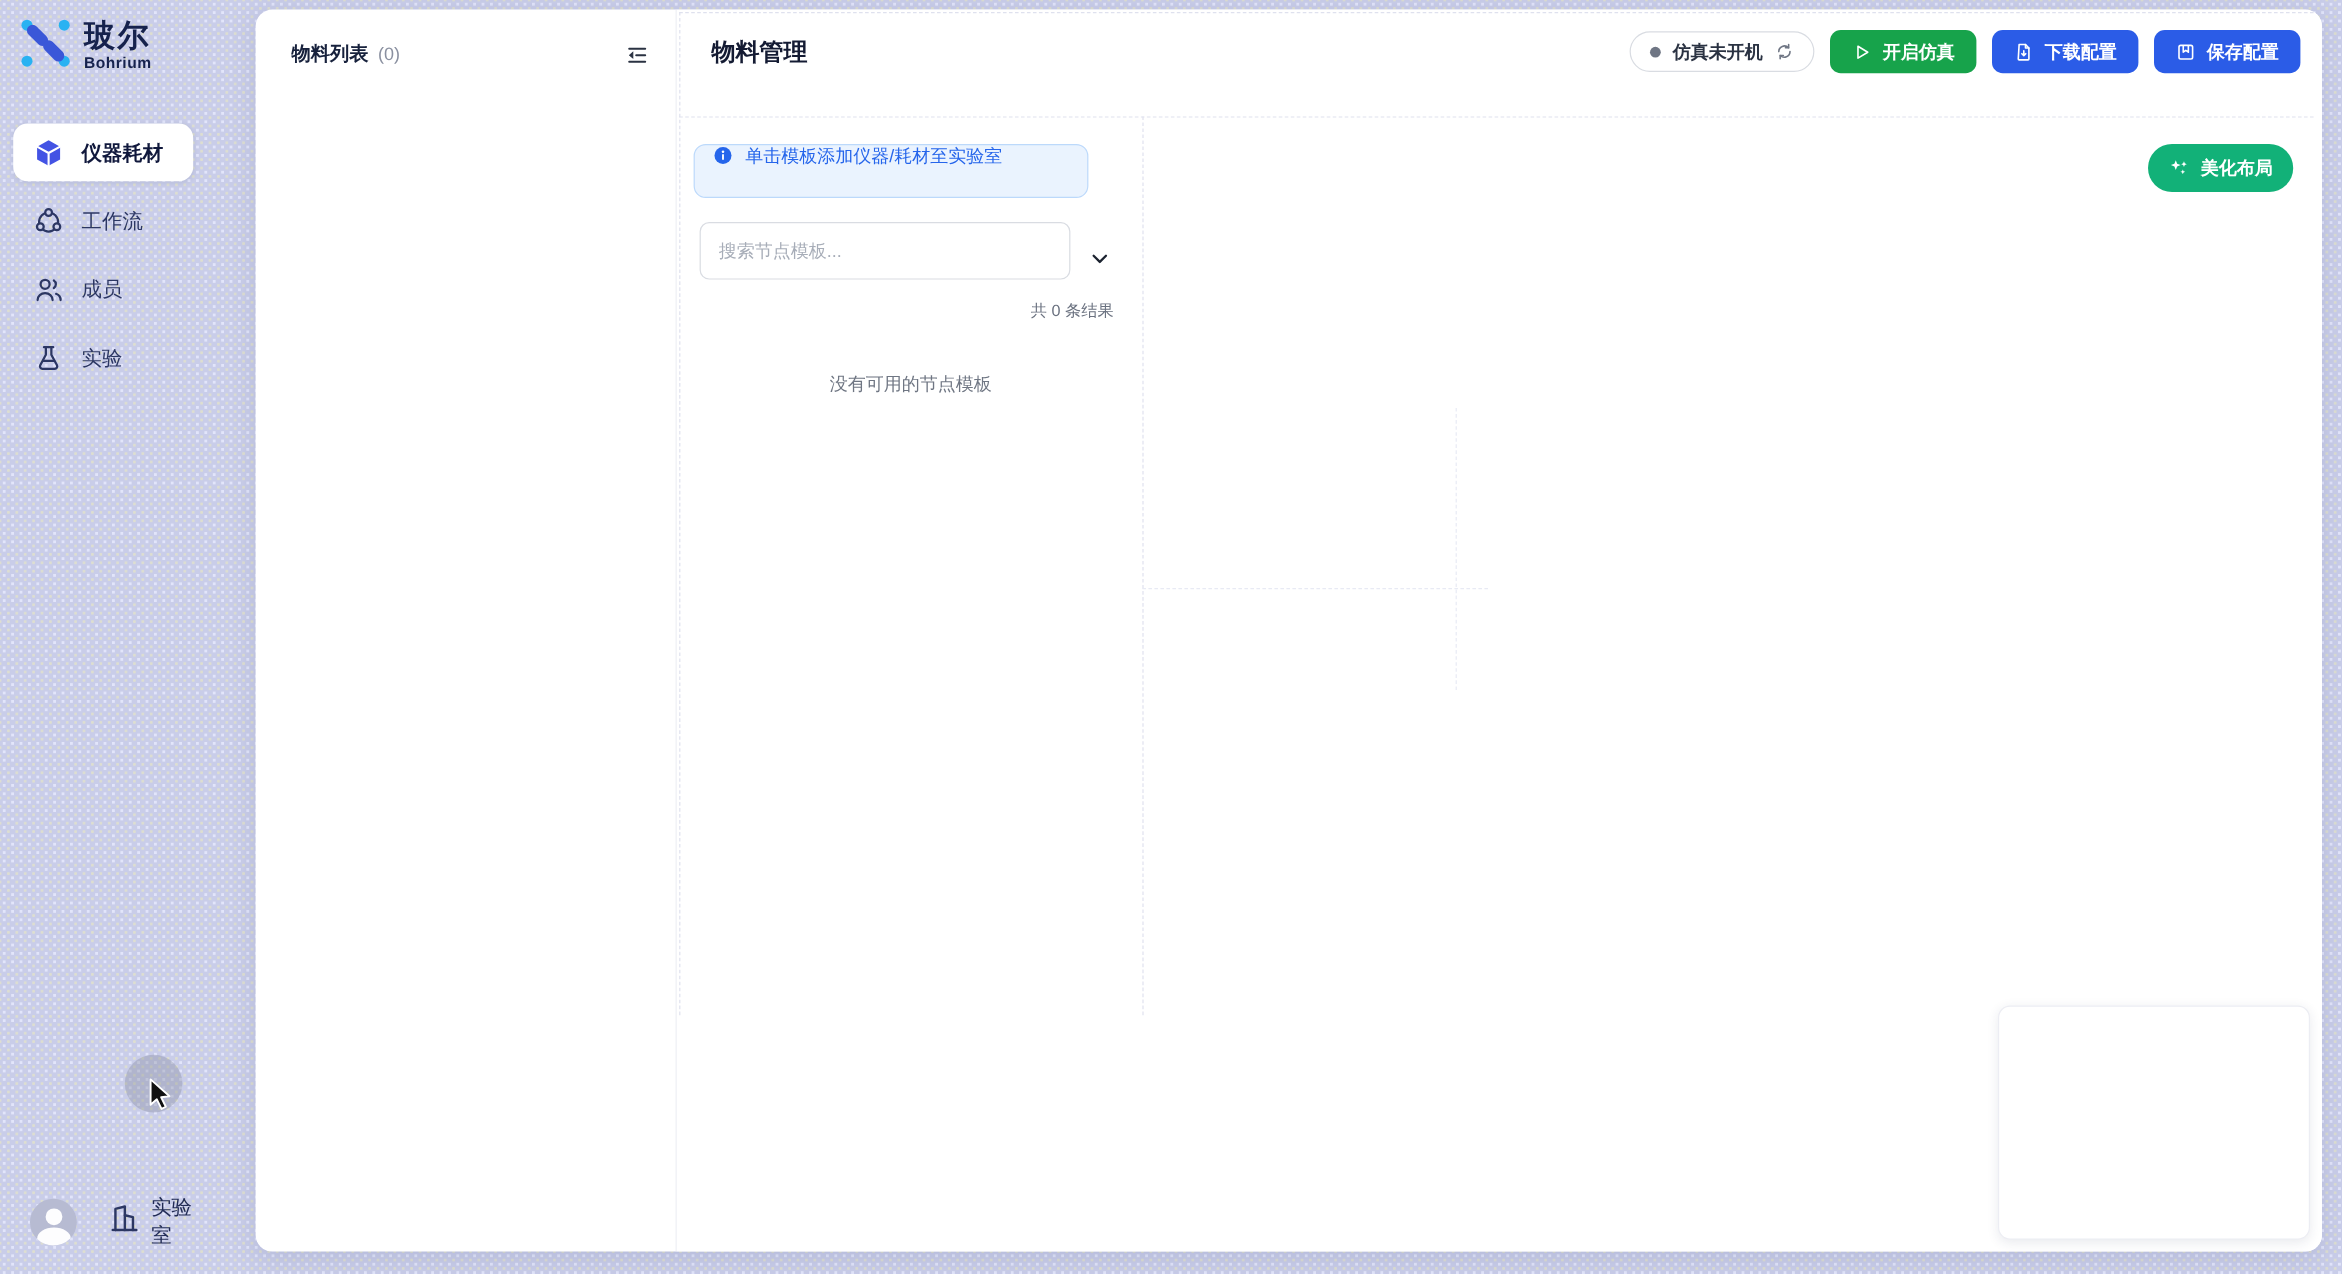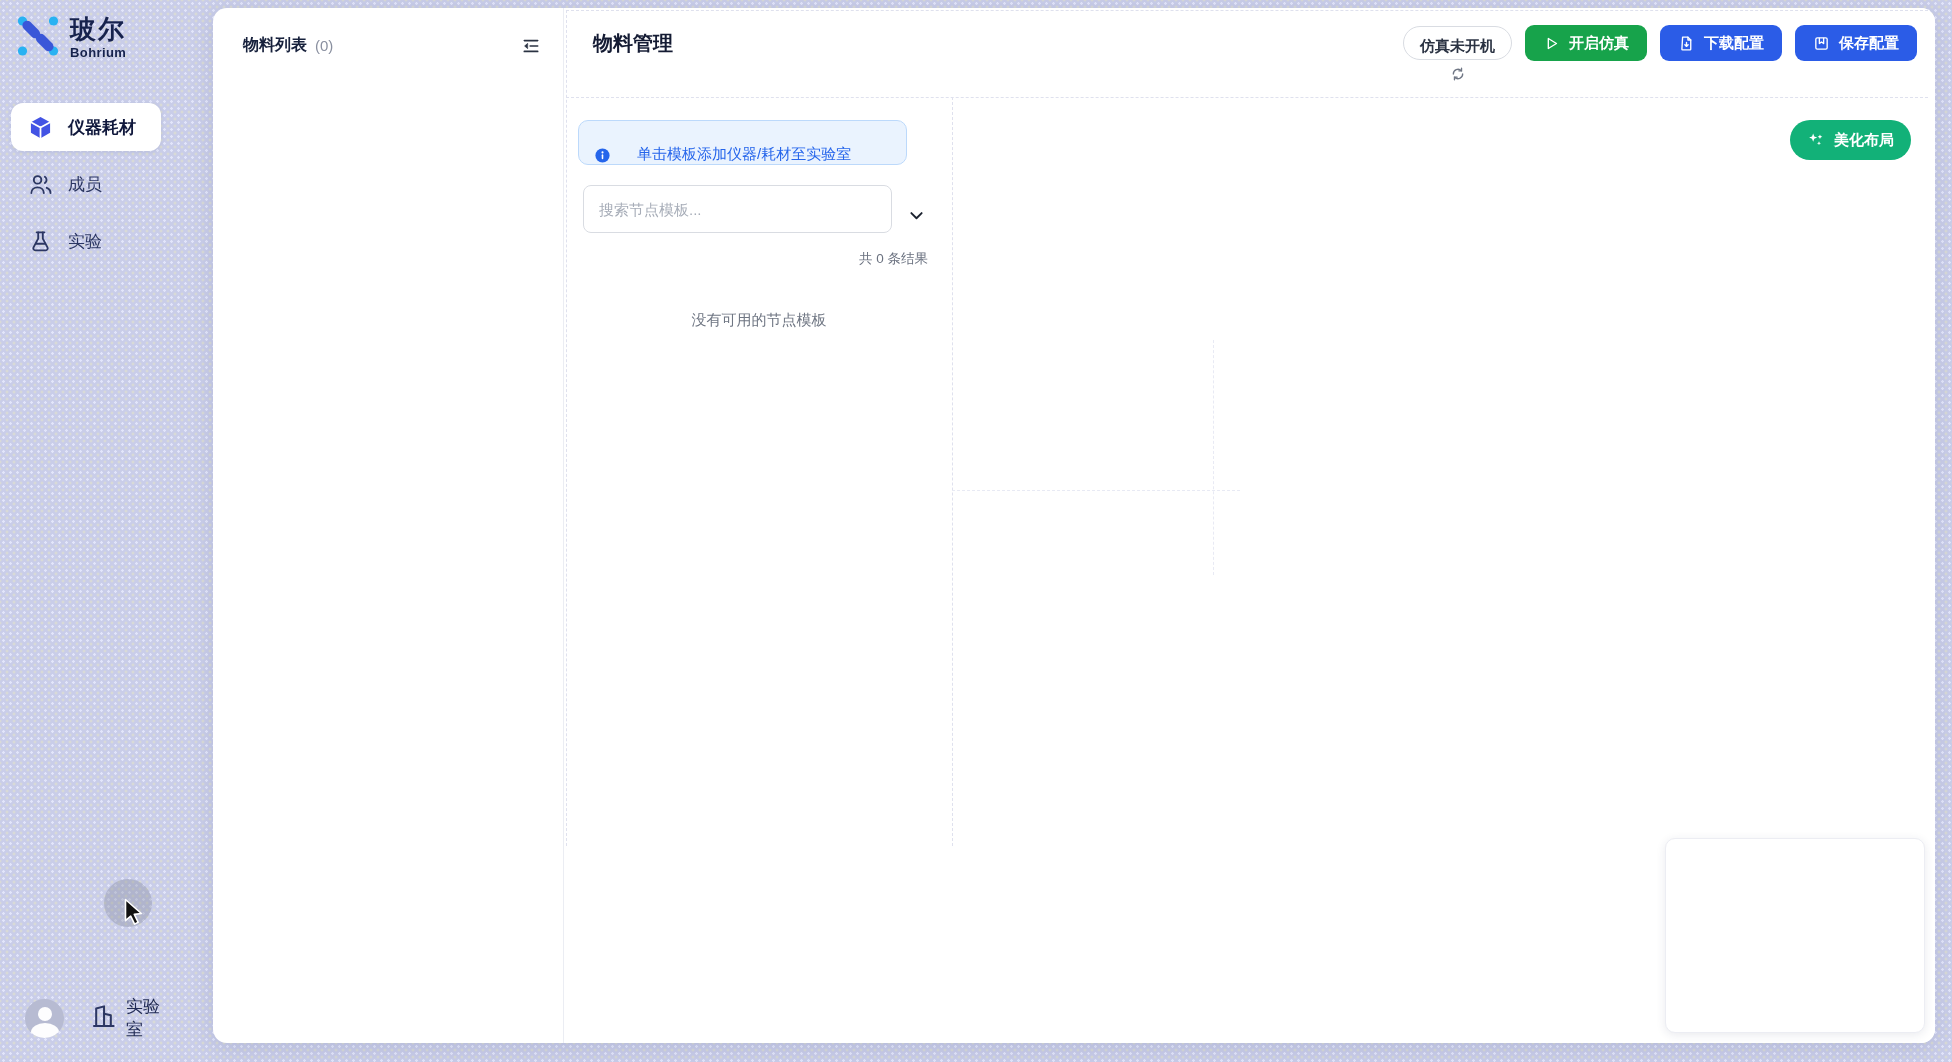--- a/index.html
+++ b/index.html
@@ -44,28 +44,28 @@
   .collapse-btn{margin-left:auto;width:20px;height:20px;cursor:pointer;display:flex;align-items:center;justify-content:center;}
   
   .canvas{flex:1;position:relative;background:#fff;}
   .guide{position:absolute;pointer-events:none;}
   .gv{border-left:1px dashed #dfe1ee;width:0;}
   .gh{border-top:1px dashed #dfe1ee;height:0;}
   .gfaint{border-color:#e8eaf4;}
   .page-title{position:absolute;left:29px;top:22px;font-size:20px;font-weight:700;color:#141b33;}
   .header-actions{position:absolute;top:17px;right:18px;display:flex;align-items:center;gap:13px;}
   .status-pill{display:flex;align-items:center;gap:10px;height:34px;padding:0 16px;background:#fff;
-    border:1px solid #d9dce2;border-radius:17px;font-size:15px;font-weight:600;color:#2a3242;cursor:pointer;flex-direction:column;}
+    border:1px solid #d9dce2;border-radius:17px;font-size:15px;font-weight:600;color:#2a3242;cursor:pointer;}
   .status-dot{width:9px;height:9px;border-radius:50%;background:#6f7684;}
   .btn{display:flex;align-items:center;gap:9px;height:36px;padding:0 18px;border:none;border-radius:9px;
     color:#fff;font-size:15px;font-weight:600;cursor:pointer;}
   .btn-green{background:#17a34b;}
   .btn-blue{background:#2b5ce7;}
-  .hint-banner{position:absolute;left:14px;top:112px;width:329px;height:45px;display:flex;align-items:flex-end;
-    gap:26px;padding:0 15px;background:#eaf3fe;border:1px solid #bcd9fb;border-radius:10px;
+  .hint-banner{position:absolute;left:14px;top:112px;width:329px;height:45px;display:flex;align-items:flex-start;
+    gap:10px;padding:0 15px;background:#eaf3fe;border:1px solid #bcd9fb;border-radius:10px;
     color:#2565eb;font-size:15px;}
   .search-input{position:absolute;left:19px;top:177px;width:309px;height:48px;border:1px solid #d9dce2;
     border-radius:8px;padding:0 15px;font-size:15px;color:#333;outline:none;background:#fff;}
   .search-input::placeholder{color:#a7adb8;}
   .chevron-btn{position:absolute;left:340px;top:195px;width:24px;height:24px;cursor:pointer;
     display:flex;align-items:center;justify-content:center;}
   .results-count{position:absolute;left:19px;top:242px;width:345px;text-align:right;font-size:13.5px;color:#6b7280;}
   .empty-text{position:absolute;left:2px;top:303px;width:386px;text-align:center;font-size:15px;color:#6f7683;}
   .beautify-btn{position:absolute;left:1226px;top:112px;height:40px;padding:0 17px;border:none;border-radius:20px;
     background:#12b178;color:#fff;display:flex;align-items:center;gap:9px;font-size:15px;font-weight:600;cursor:pointer;}
@@ -102,20 +102,31 @@
       <span class="ico">
         <svg viewBox="0 0 24 24" width="25" height="25">
           <path d="M12 1.8l9.2 5.1v10.2L12 22.2l-9.2-5.1V6.9z" fill="#4353e4"></path>
           <path d="M12 12L2.8 6.9M12 12l9.2-5.1M12 12v10.2" stroke="#fff" stroke-width="1.7" fill="none" stroke-linecap="round"></path>
         </svg>
       </span>
       <span>仪器耗材</span>
     </div>
     <div class="nav-item">
       <span class="ico">
+        <svg viewBox="0 0 24 24" width="25" height="25" fill="none" stroke="#2c3763" stroke-width="1.8">
+          <circle cx="12" cy="12.5" r="7.6"></circle>
+          <circle cx="12" cy="4.9" r="2.7" fill="#ccd0ea"></circle>
+          <circle cx="5.4" cy="16.3" r="2.7" fill="#ccd0ea"></circle>
+          <circle cx="18.6" cy="16.3" r="2.7" fill="#ccd0ea"></circle>
+        </svg>
+      </span>
+      <span>工作流</span>
+    </div>
+    <div class="nav-item">
+      <span class="ico">
         <svg viewBox="0 0 24 24" width="25" height="25" fill="none" stroke="#2c3763" stroke-width="1.8" stroke-linecap="round">
           <circle cx="9.2" cy="7.6" r="3.6"></circle>
           <path d="M3.2 20.2c0-3.3 2.7-5.5 6-5.5s6 2.2 6 5.5"></path>
           <path d="M16.2 4.6a3.6 3.6 0 0 1 0 6M18 15.2c2.1.8 3.6 2.6 3.6 5"></path>
         </svg>
       </span>
       <span>成员</span>
     </div>
     <div class="nav-item">
       <span class="ico">

